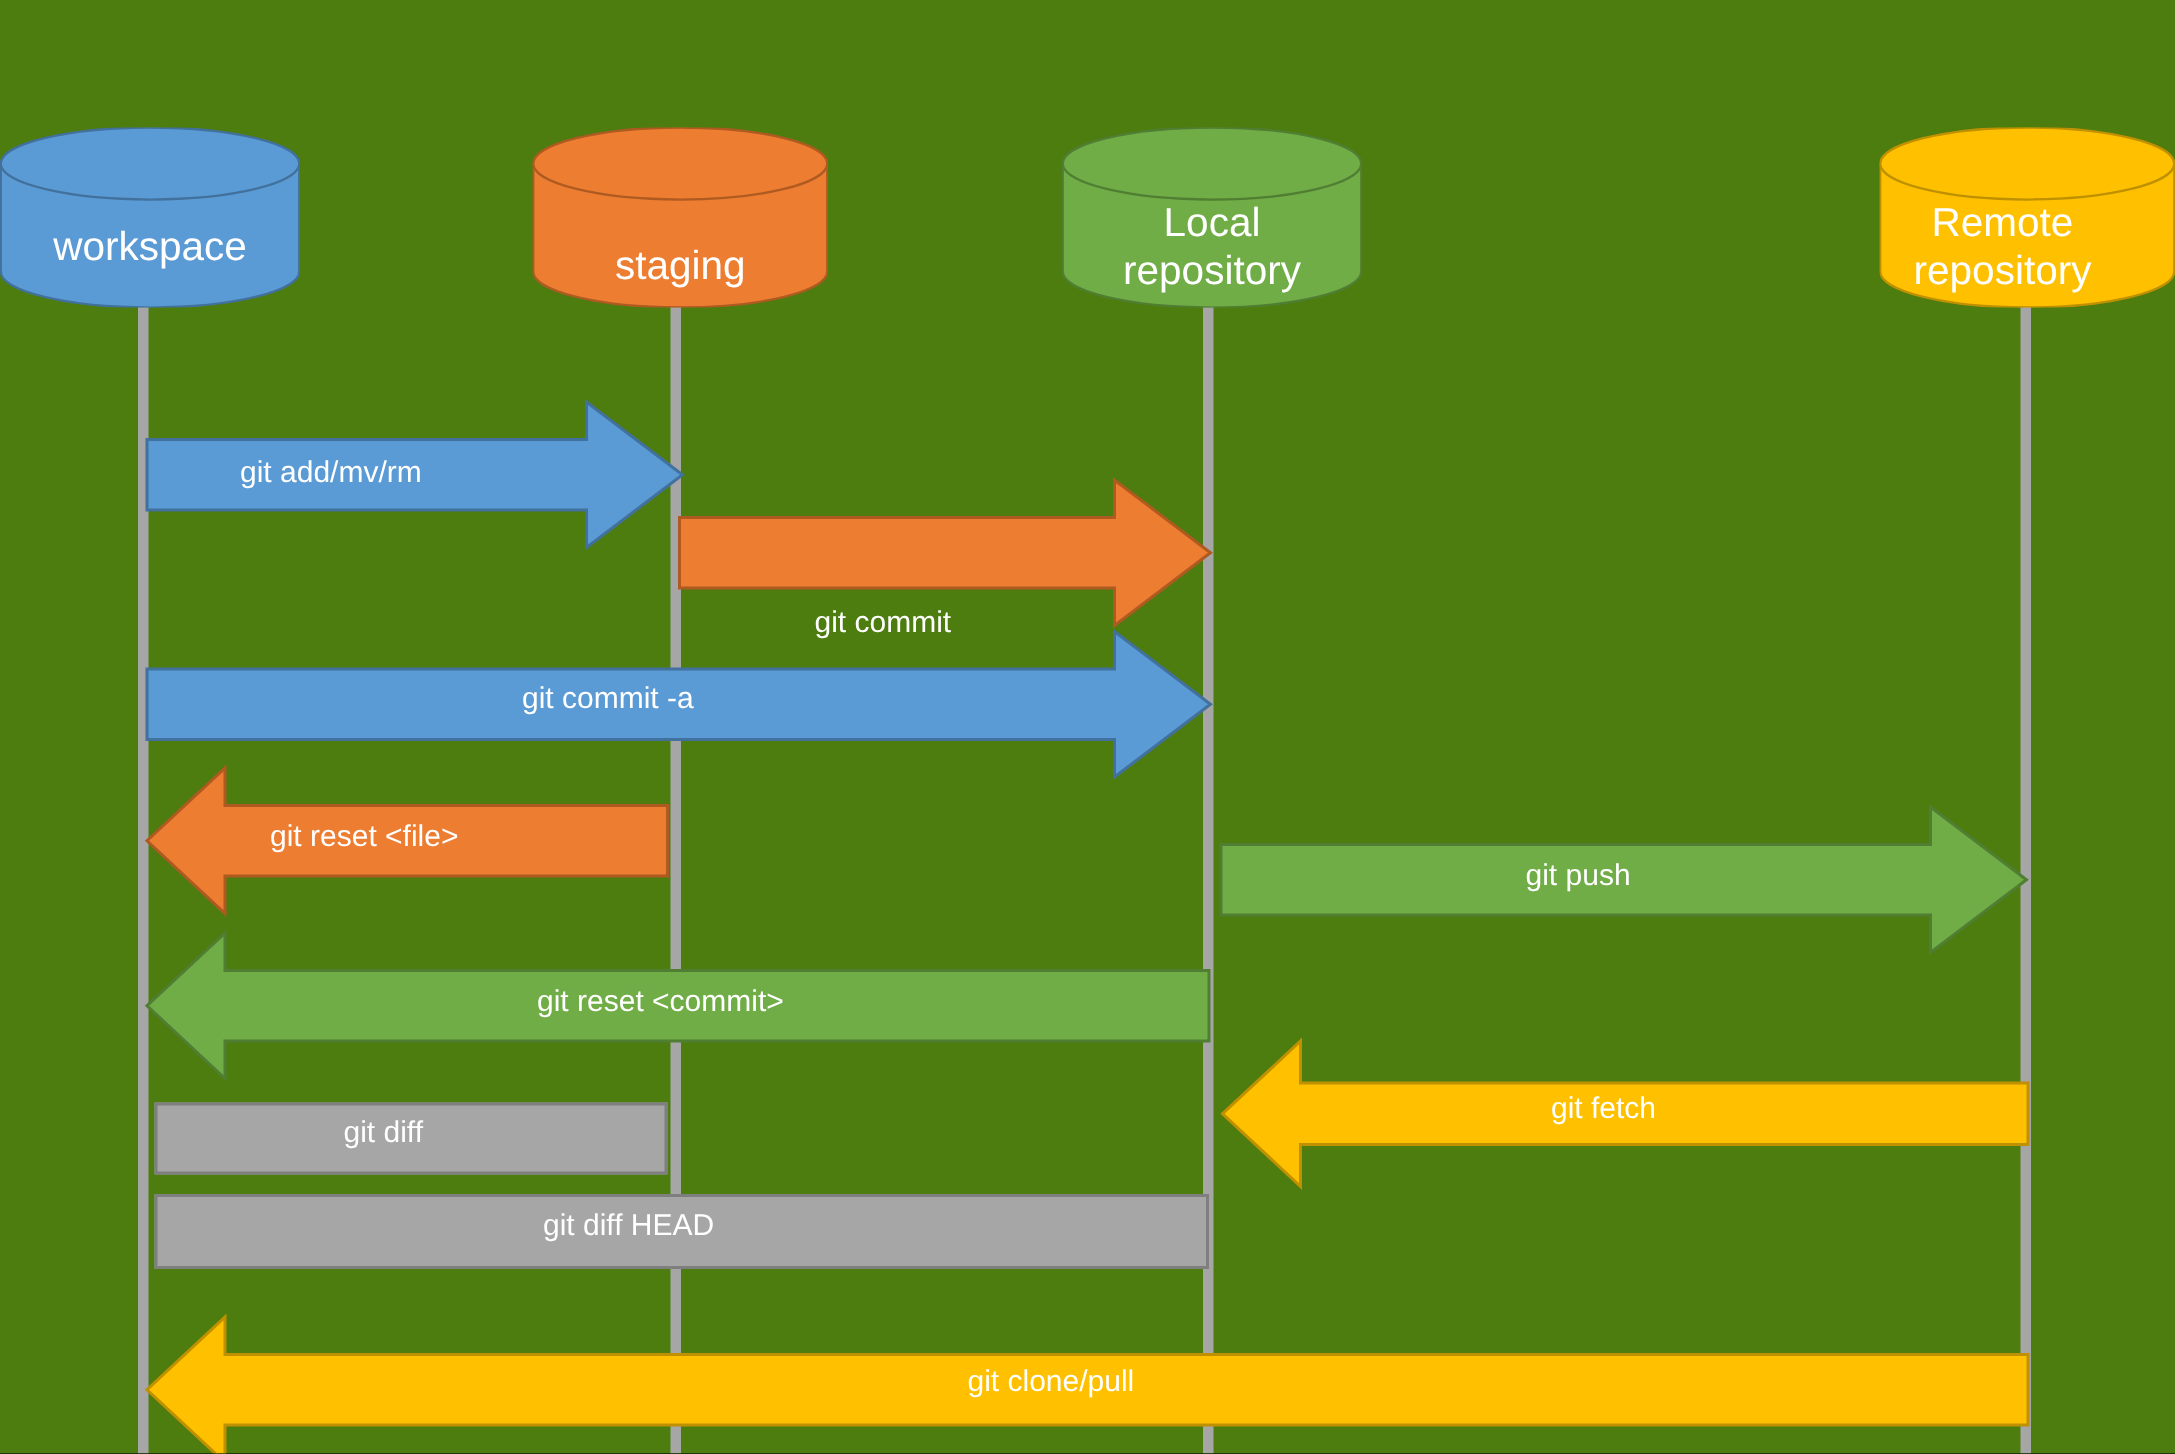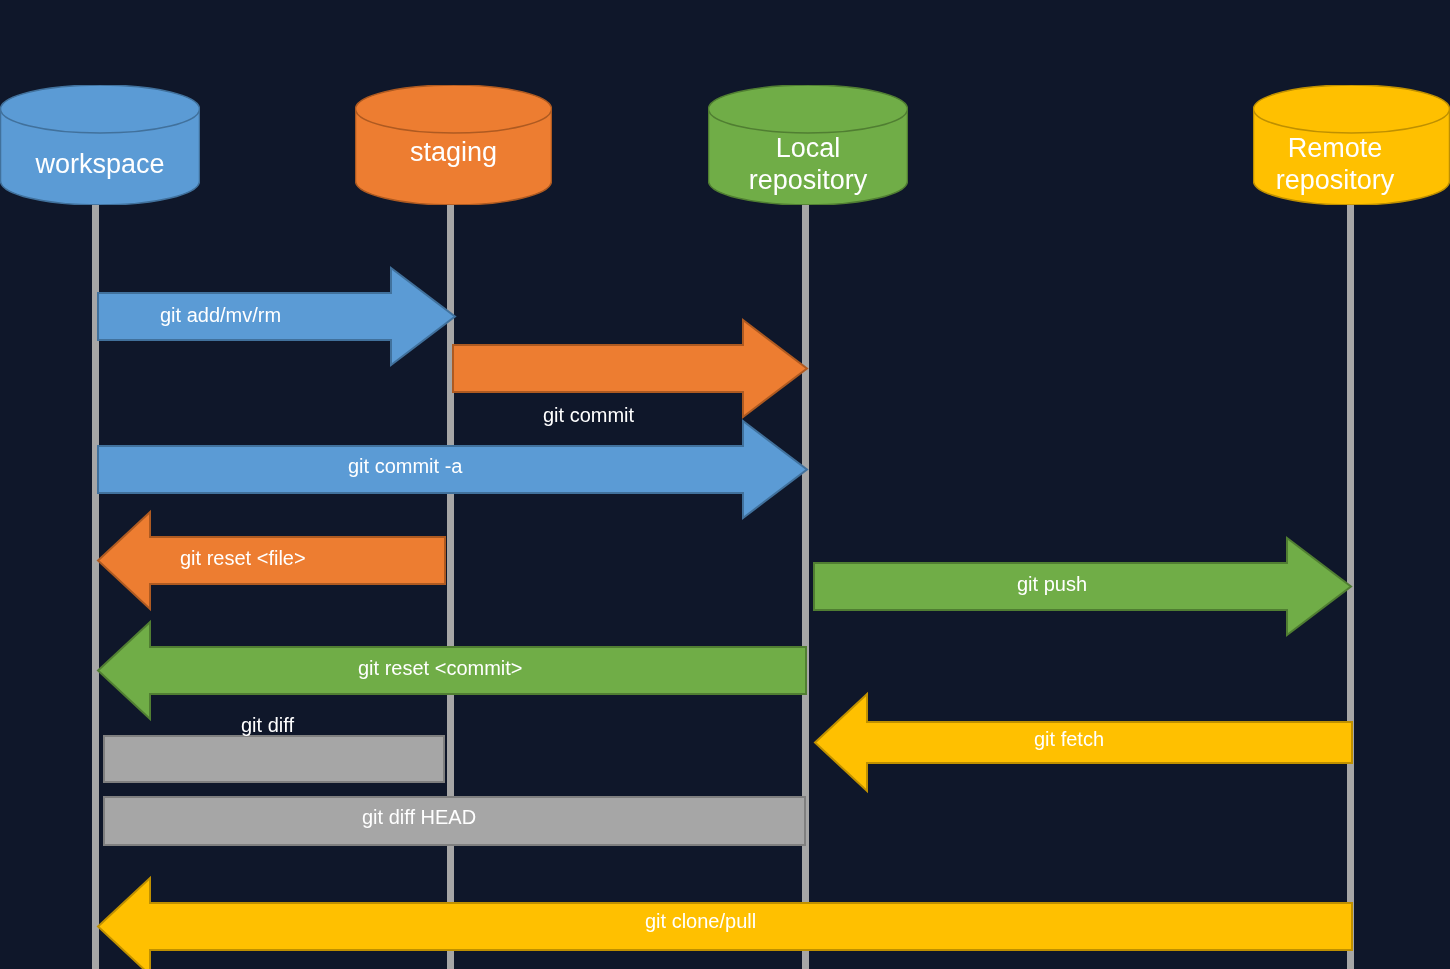--- a/index.html
+++ b/index.html
@@ -40,40 +40,40 @@
     font-family:"Liberation Sans", sans-serif;
     white-space:nowrap;
     line-height:1;
     pointer-events:none;
     text-align:center;
   }
 </style>
 </head>
 <body>
 
-<div id="stage" style="background: #0f172a;">
+<div id="stage" style="background: #4d7c0f;">
     <div class="lifeline" style="left: 92px; top: 199px; height: 770px; background: rgb(166, 166, 166);"></div>
     <div class="lifeline" style="left: 447px; top: 199px; height: 770px; background: rgb(166, 166, 166);"></div>
     <div class="lifeline" style="left: 802px; top: 199px; height: 770px; background: rgb(166, 166, 166);"></div>
     <div class="lifeline" style="left: 1347px; top: 199px; height: 770px; background: rgb(166, 166, 166);"></div>
     <div class="node" style="left: 0px; top: 85px; width: 200px; height: 120px;">
       <svg width="200" height="120" viewBox="0 0 200 120">
         <path d="M 0.5 24 L 0.5 96 A 99.5 24 0 0 0 199.5 96 L 199.5 24 Z" fill="#5b9bd5" stroke="#41719c" stroke-width="1.5"></path>
         <ellipse cx="100" cy="24" rx="99.5" ry="24" fill="#5b9bd5" stroke="#41719c" stroke-width="1.5"></ellipse>
       </svg>
       <div class="node-label" style="top: 64px;">
         <div>workspace</div>
       </div>
     </div>
     <div class="node" style="left: 355px; top: 85px; width: 197px; height: 120px;">
       <svg width="197" height="120" viewBox="0 0 197 120">
         <path d="M 0.5 24 L 0.5 96 A 98 24 0 0 0 196.5 96 L 196.5 24 Z" fill="#ed7d31" stroke="#ae5a21" stroke-width="1.5"></path>
         <ellipse cx="98.5" cy="24" rx="98" ry="24" fill="#ed7d31" stroke="#ae5a21" stroke-width="1.5"></ellipse>
       </svg>
-      <div class="node-label" style="top: 52px;">
+      <div class="node-label" style="top: 77px;">
         <div>staging</div>
       </div>
     </div>
     <div class="node" style="left: 708px; top: 85px; width: 200px; height: 120px; text-decoration: underline;">
       <svg width="200" height="120" viewBox="0 0 200 120">
         <path d="M 0.5 24 L 0.5 96 A 99.5 24 0 0 0 199.5 96 L 199.5 24 Z" fill="#70ad47" stroke="#507e32" stroke-width="1.5"></path>
         <ellipse cx="100" cy="24" rx="99.5" ry="24" fill="#70ad47" stroke="#507e32" stroke-width="1.5"></ellipse>
       </svg>
       <div class="node-label" style="top: 48px;">
         <div>Local</div>
@@ -132,16 +132,16 @@
       </svg>
     </div>
     <div class="arrow-label" style="left: 1034px; top: 729px;">git fetch</div>
     <div class="arrow" style="left: 98px; top: 878px; width: 1254px; height: 97px;">
       <svg width="1254" height="97" viewBox="0 0 1254 97">
         <path d="M 1254 25 L 52 25 L 52 0 L 0 48.5 L 52 97 L 52 72 L 1254 72 Z" fill="#ffc000" stroke="#bf9000" stroke-width="2" stroke-linejoin="miter"></path>
       </svg>
     </div>
     <div class="arrow-label" style="left: 645px; top: 911px;">git clone/pull</div>
     <div class="arrow" style="left: 103px; top: 735px; width: 342px; height: 48px; background: rgb(166, 166, 166); border: 2px solid rgb(127, 127, 127); box-sizing: border-box;"></div>
-    <div class="arrow-label" style="left: 229px; top: 715px; margin-left: 12px;">git diff</div>
+    <div class="arrow-label" style="left: 229px; top: 745px;">git diff</div>
     <div class="arrow" style="left: 103px; top: 796px; width: 703px; height: 50px; background: rgb(166, 166, 166); border: 2px solid rgb(127, 127, 127); box-sizing: border-box;"></div>
     <div class="arrow-label" style="left: 362px; top: 807px;">git diff HEAD</div>
   </div>
 
 </body></html>

